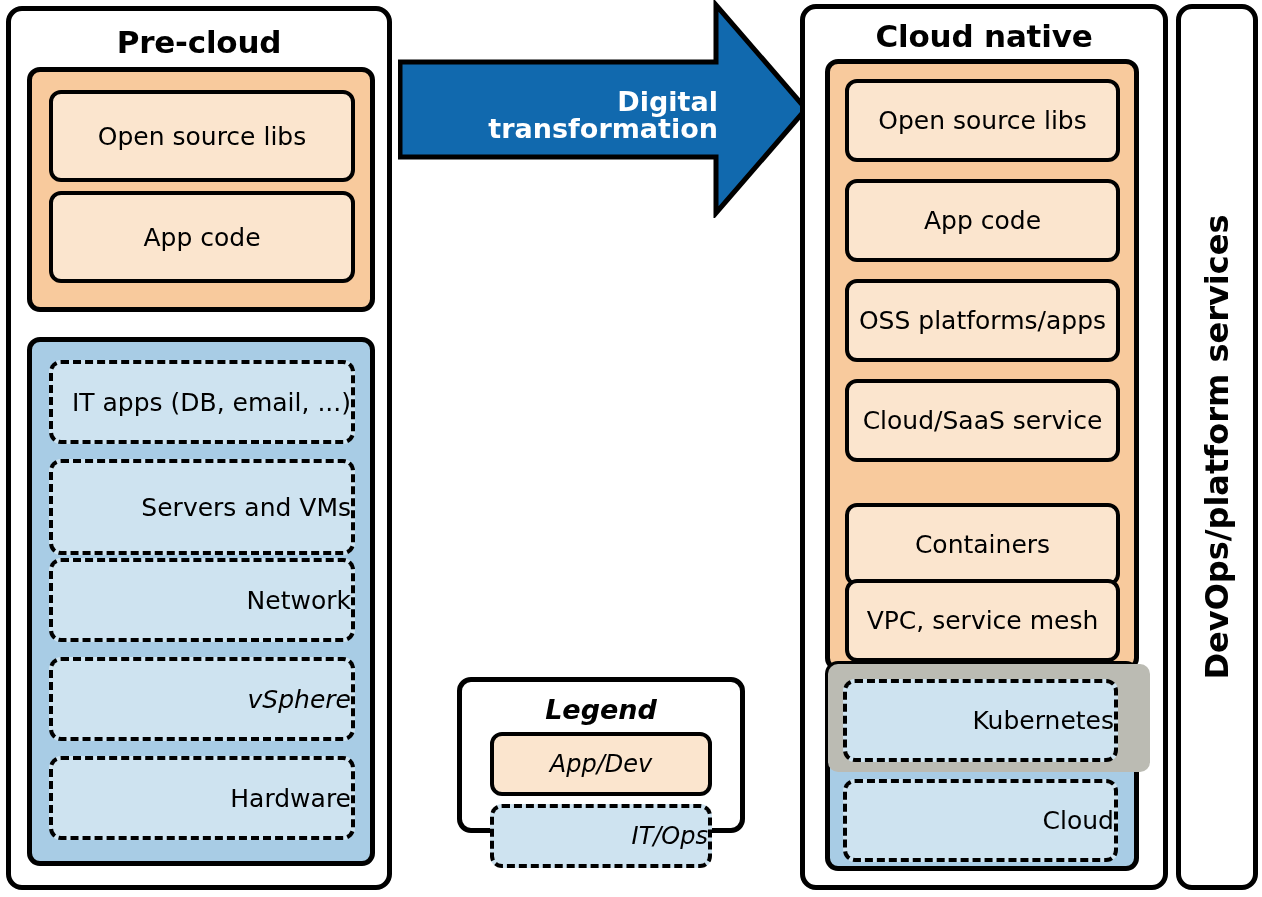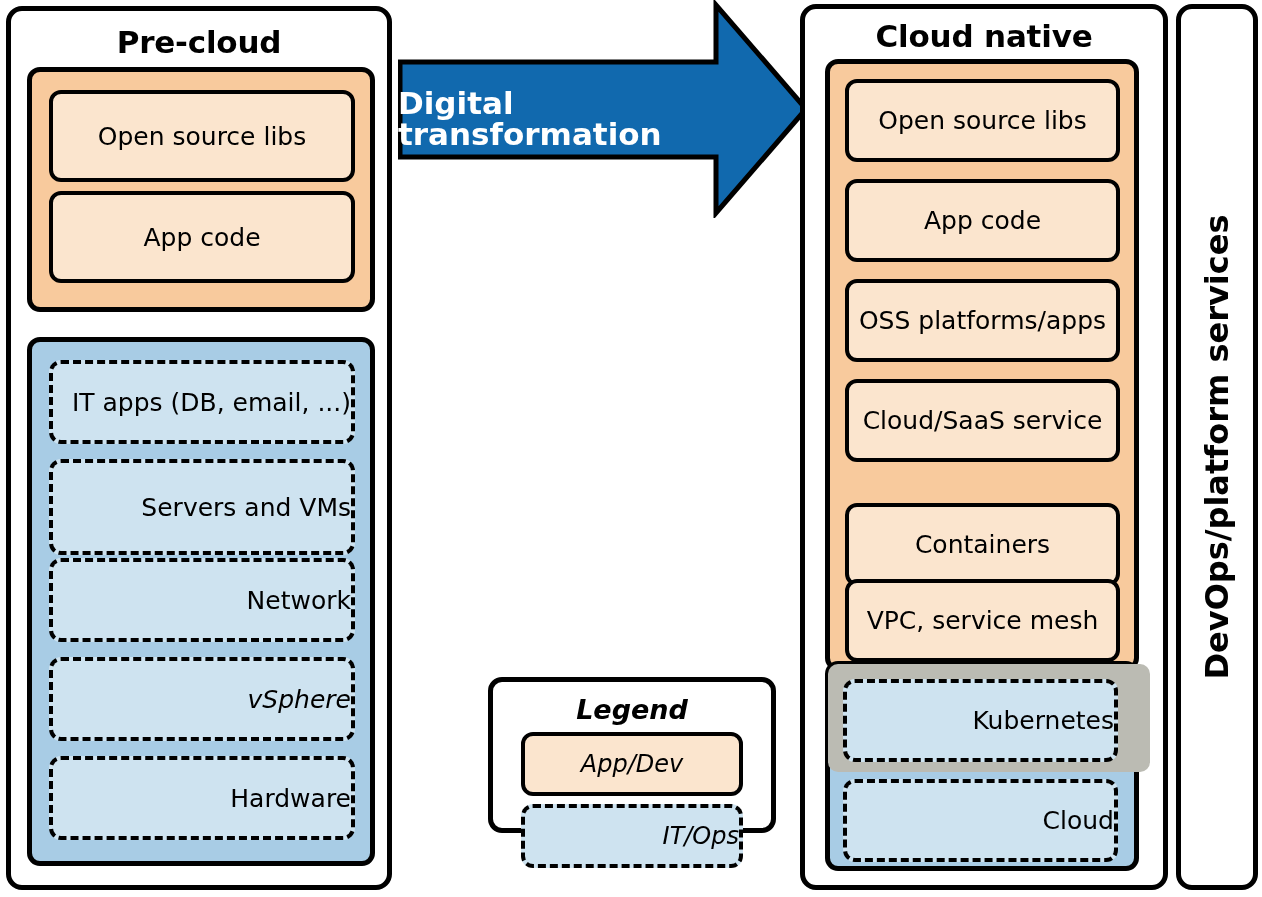--- a/index.html
+++ b/index.html
@@ -85,22 +85,22 @@
     left: 398px;
     top: 0px;
     width: 412px;
     height: 218px;
   }
   .arrow-label {
     position: absolute;
     left: 0px;
     top: 88px;
     width: 320px;
-    text-align: left;
-    font-size: 31px;
+    text-align: right;
+    font-size: 27px;
     font-weight: bold;
     color: #ffffff;
     line-height: 1;
     pointer-events: none;
   }
 
   
   .legend-title {
     position: absolute;
     left: 0; right: 0;
@@ -166,21 +166,21 @@
     </div>
   </div>
 
   <div class="arrow-wrap">
     <svg width="412" height="218" viewBox="0 0 412 218" style="position:absolute; left:0; top:0;">
       <polygon points="2,62 318,62 318,5 408,109 318,213 318,157 2,157" fill="#1169ae" stroke="#000000" stroke-width="5" stroke-linejoin="miter"></polygon>
     </svg>
     <div class="arrow-label">Digital transformation</div>
   </div>
 
-  <div class="panel" style="left:457px; top:677px; width:288px; height:156px; border-radius:14px;margin-left:31px;">
+  <div class="panel" style="left:457px; top:677px; width:288px; height:156px; border-radius:14px;">
     <div class="legend-title" style="top:14px;">Legend</div>
 
     <div class="item app legend-item" style="left:28px; top:50px; width:222px; height:64px;">
       <span>App/Dev</span>
     </div>
     <div class="item ops legend-item" style="left:28px; top:122px; width:222px; height:64px;">
       <span>IT/Ops</span>
     </div>
   </div>
 

